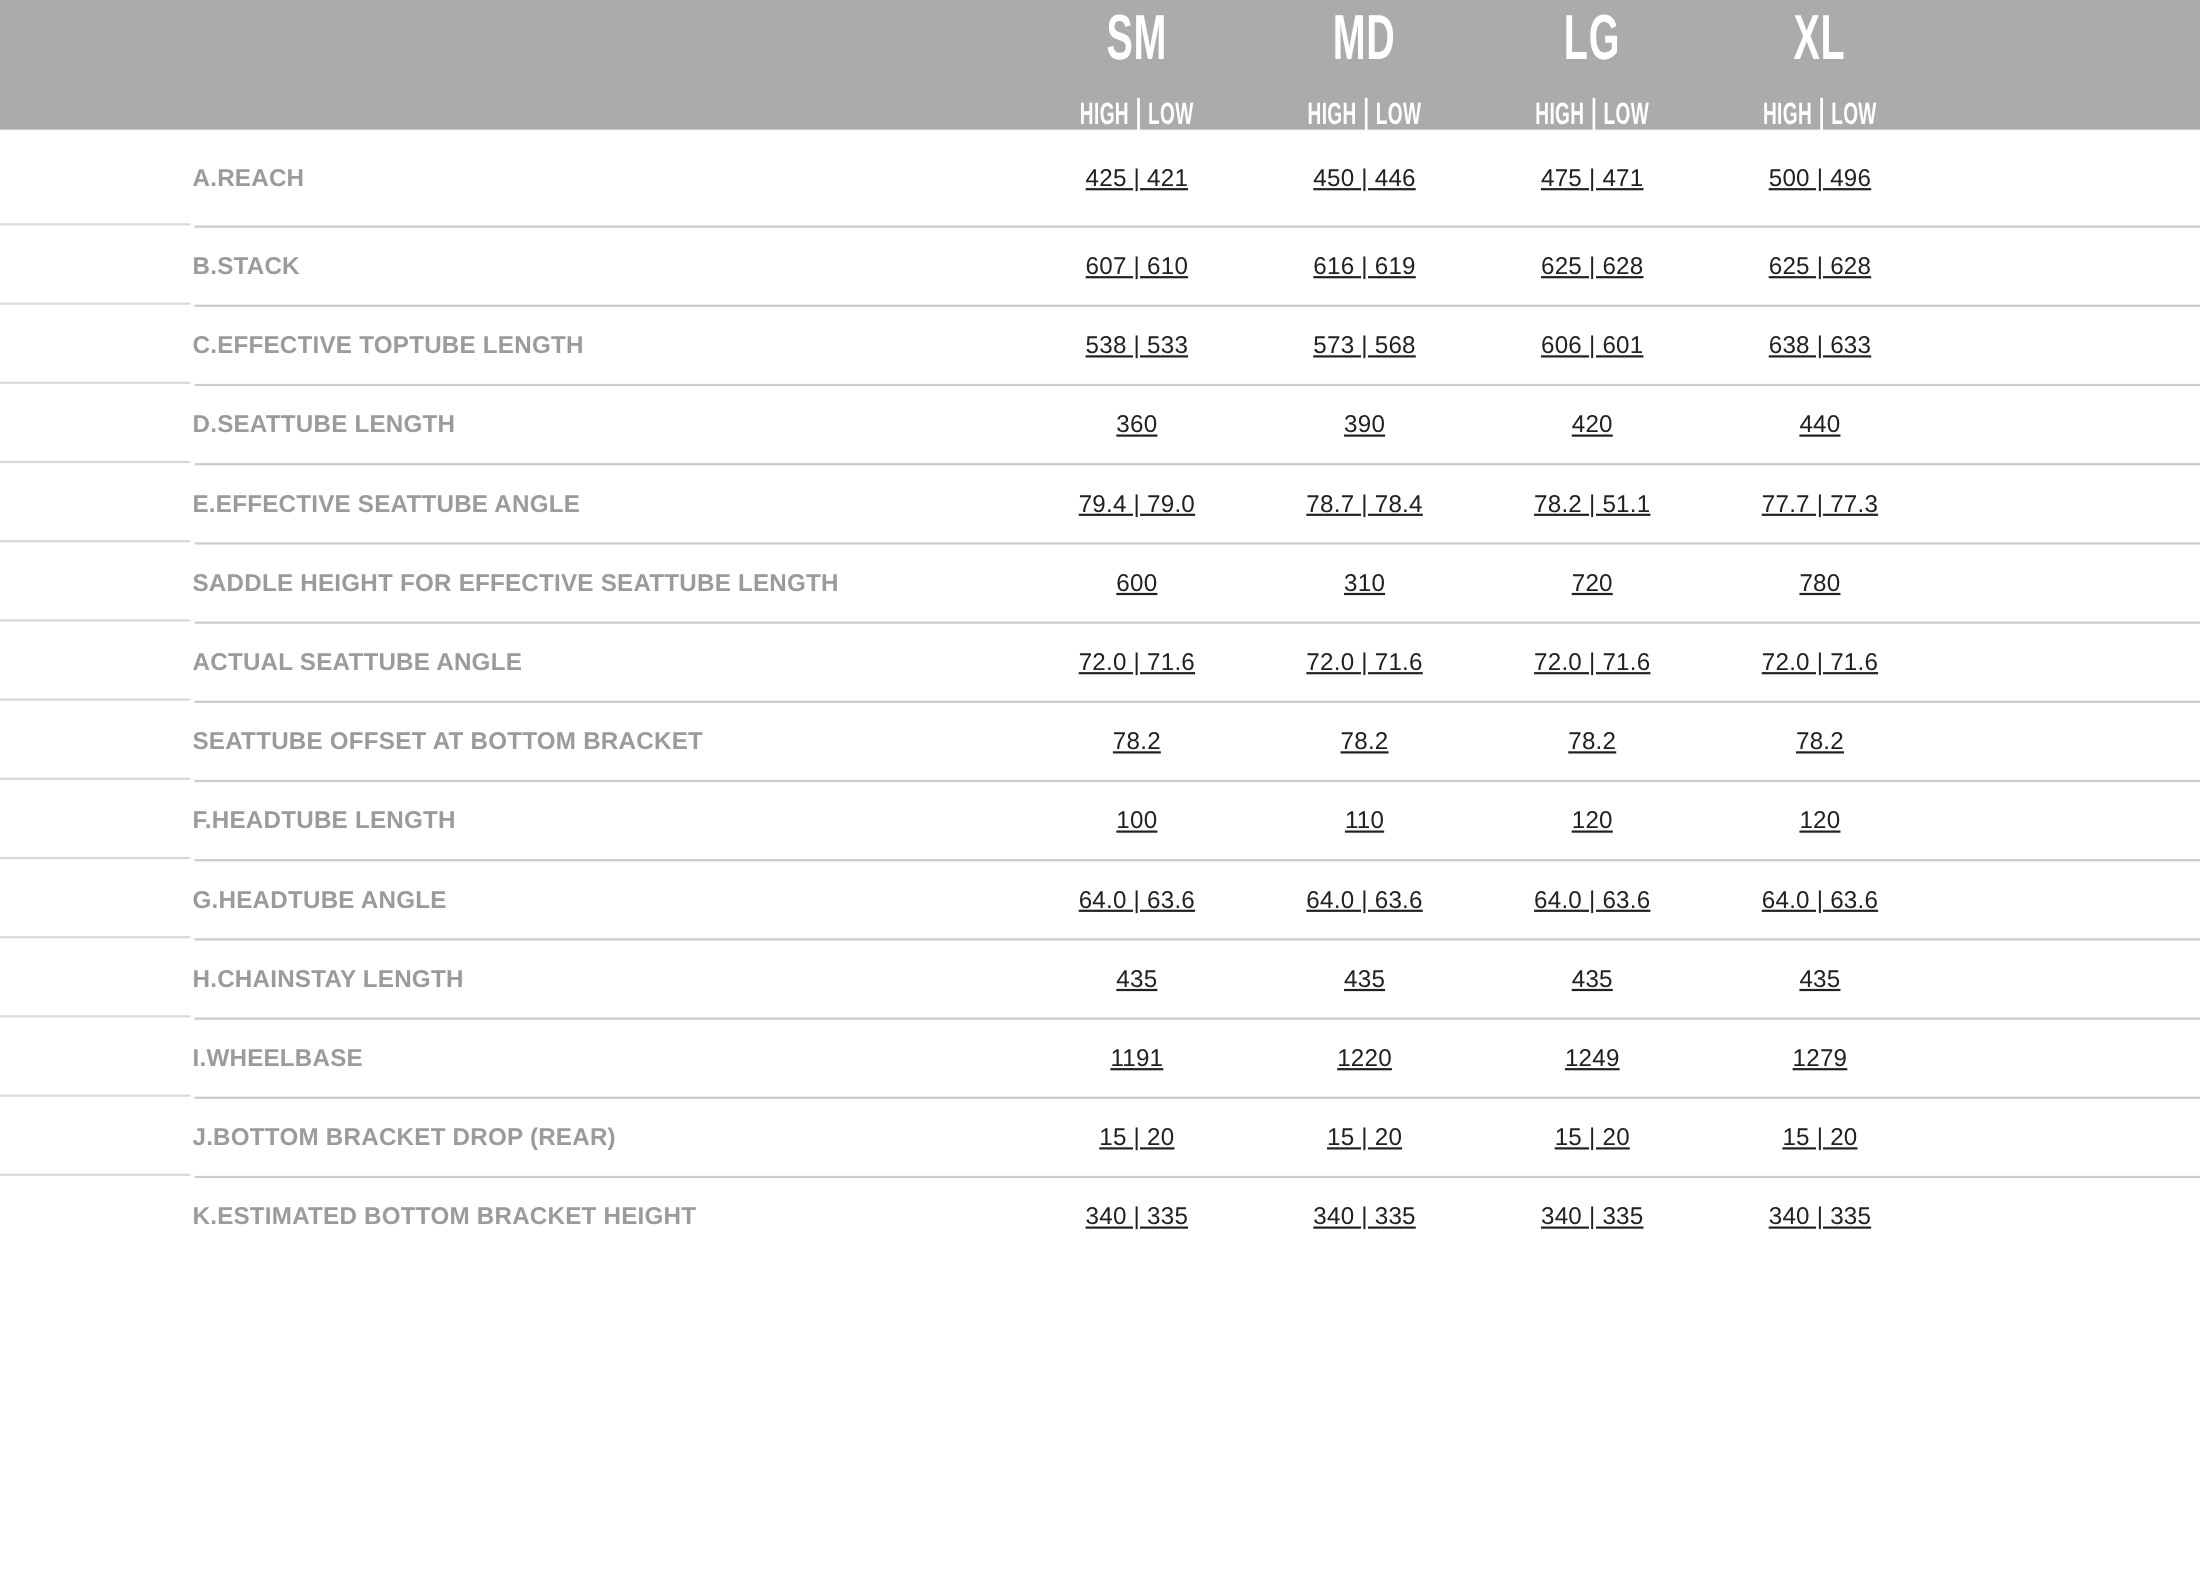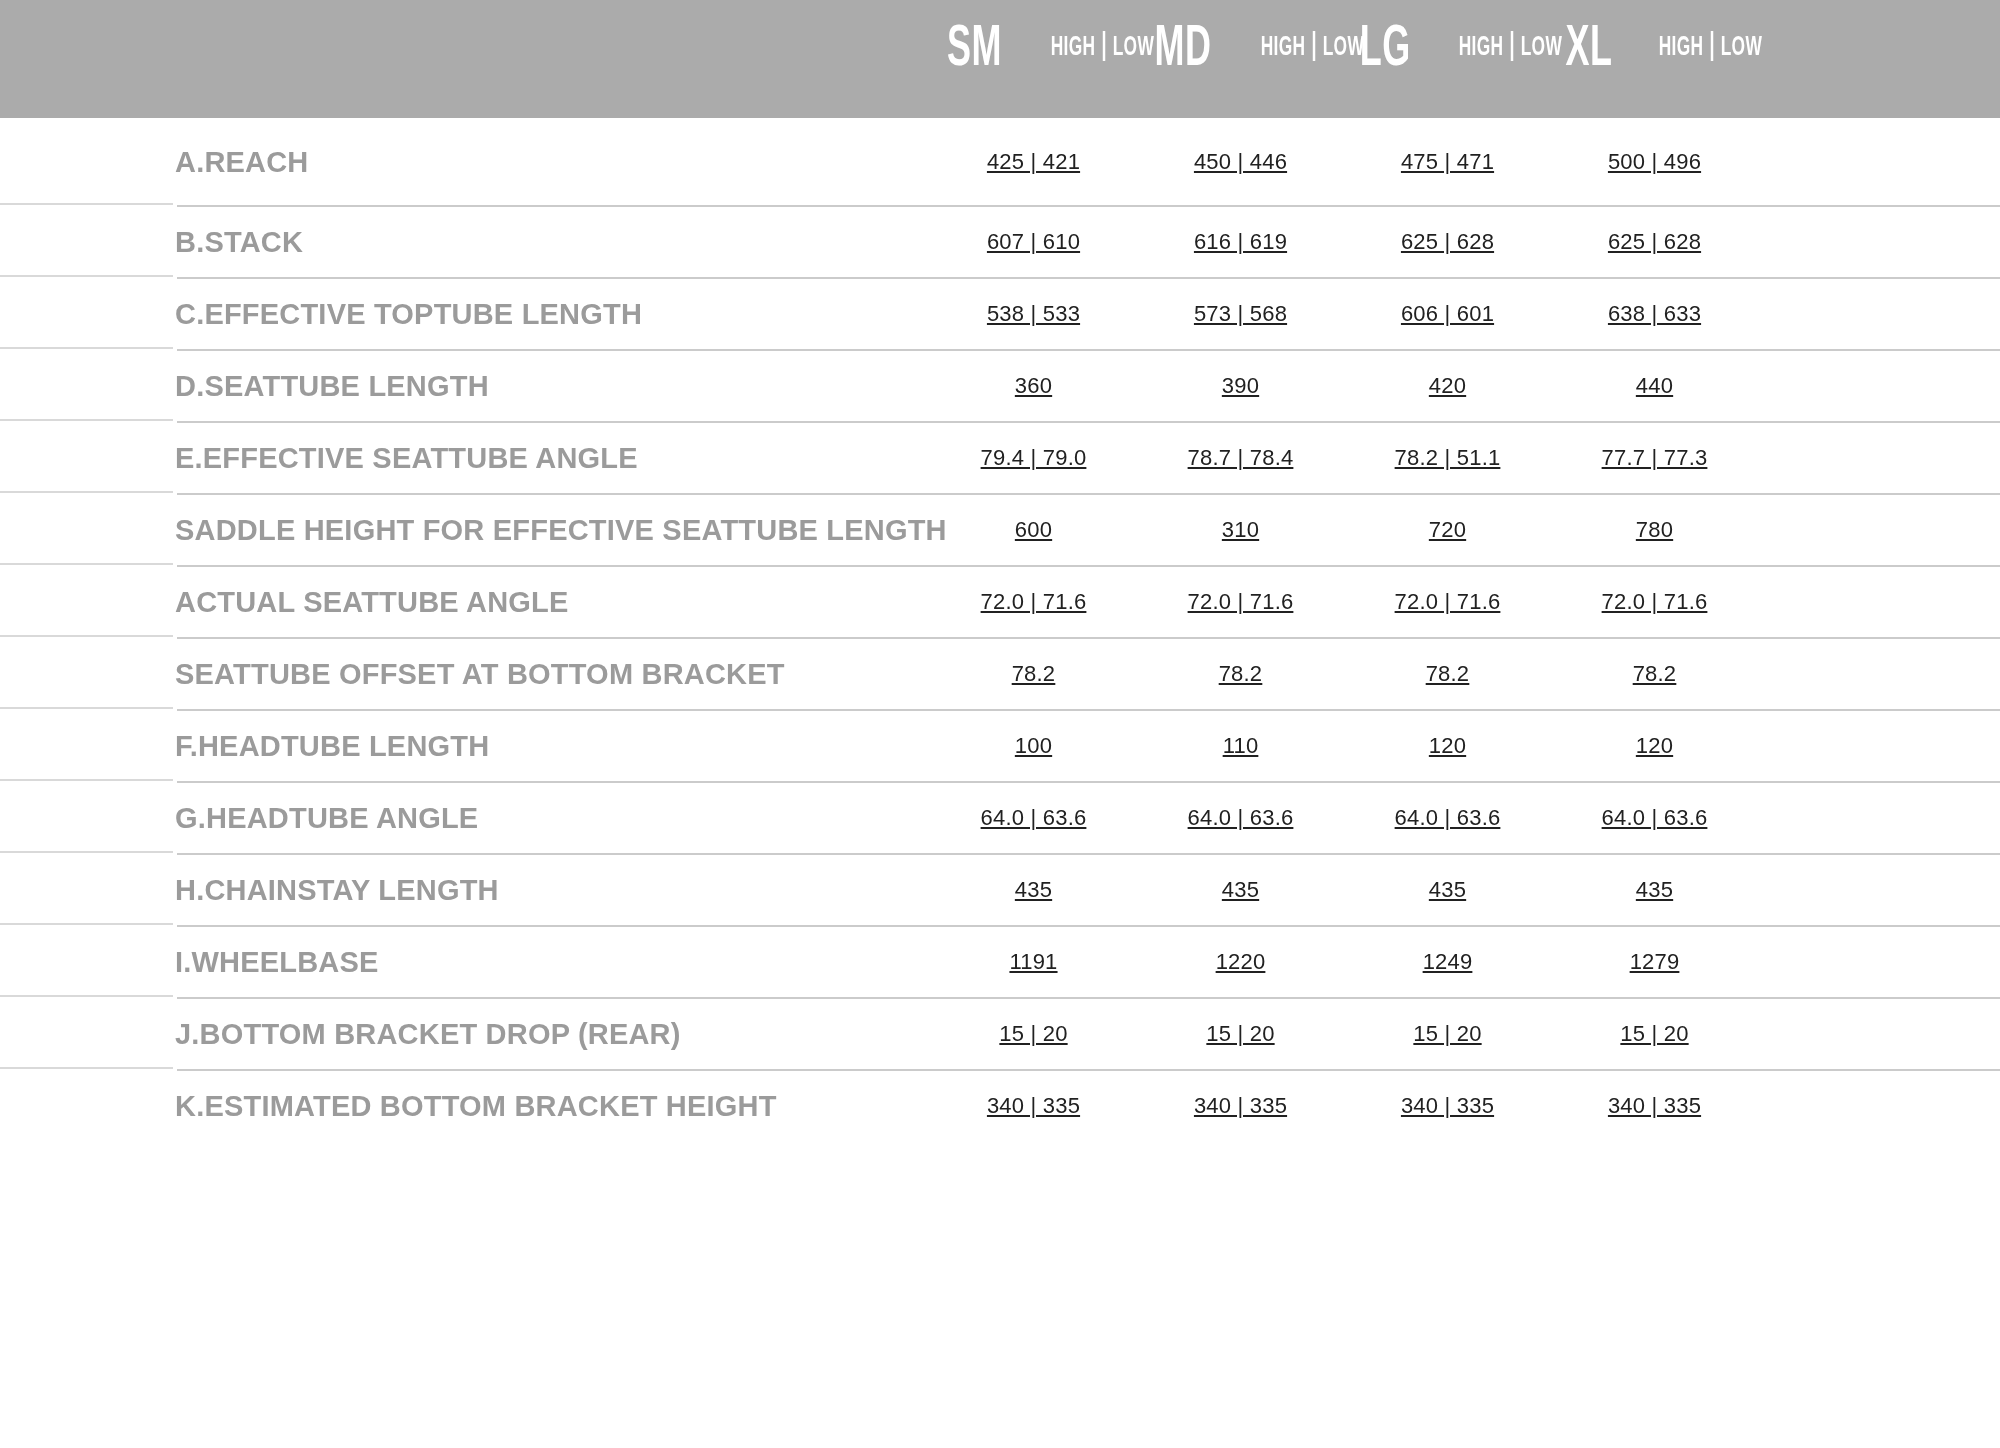--- a/index.html
+++ b/index.html
@@ -12,23 +12,24 @@
 
   
   .thead {
     height: 118px;
     background: var(--header-bg, #ababab);
     display: grid;
     grid-template-columns: 930px 207px 207px 207px 207px 1fr;
     align-items: start;
   }
   .th-col {
-    display: flex; align-items: center;
-    padding-top: 16px;
+    display: flex; flex-direction: column; align-items: center;
+    padding-top: 6px;
     color: var(--header-text, #ffffff);
+    gap: 23px;
   }
   .th-size {
     font-size: 58px; font-weight: bold; line-height: 58px;
     letter-spacing: 1px;
     transform: scaleX(0.62);
     transform-origin: 50% 50%;
     white-space: nowrap;
   }
   .th-sub {
     margin-top: 2px;
@@ -59,21 +60,21 @@
   .line { position: absolute; height: 2px; }
   .line-left  { left: 0; width: 173px; top: -3px; background: var(--divider-left, #d9d9d9); }
   .line-main  { left: 177px; right: 0; top: -1px; background: var(--divider, #cbcbcb); }
   .row:first-child .line { display: none; }
 
   .cell { white-space: nowrap; }
   .cell-label {
     padding-left: 175px;
     color: var(--label-text, #9b9b9b);
     font-weight: bold;
-    font-size: 29px;
+    font-size: 22px;
     letter-spacing: 0.2px;
   }
   .cell-value {
     text-align: center;
     color: var(--value-text, #212121);
     font-size: 22px;
     letter-spacing: 0.2px;
     text-decoration: underline;
   }
 </style>

